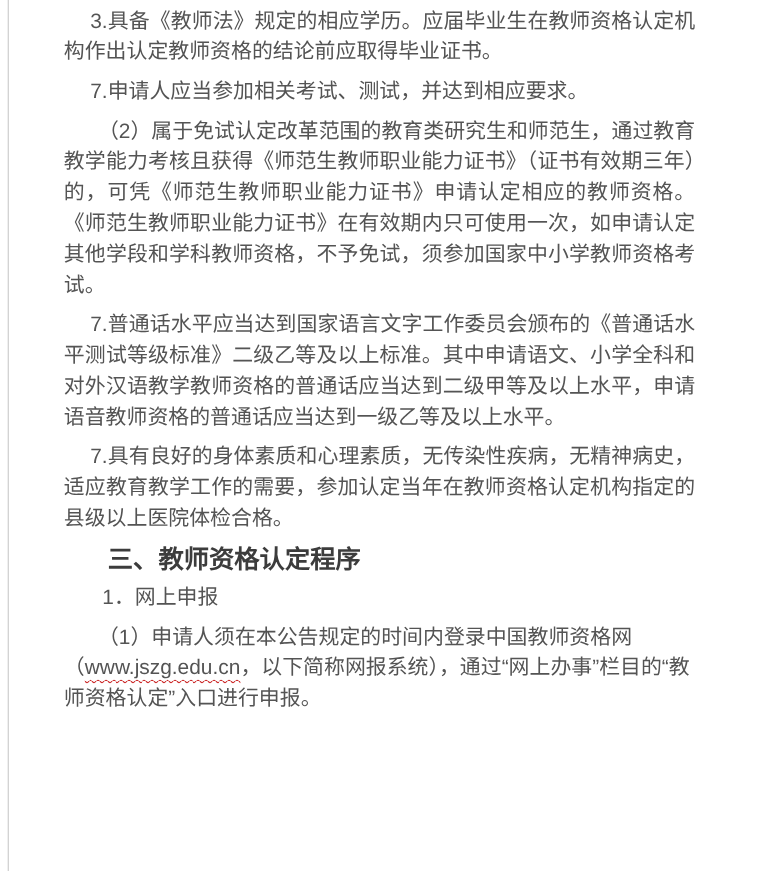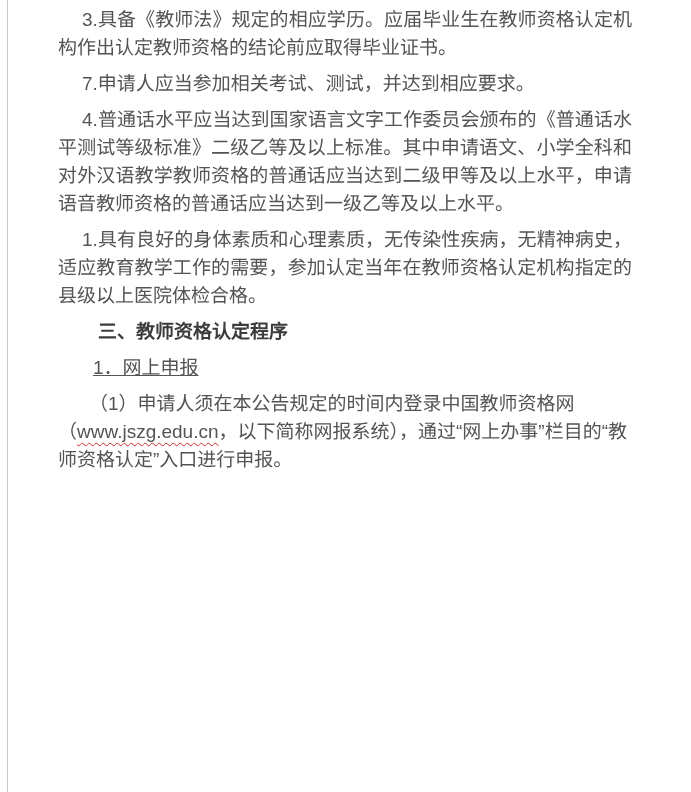--- a/index.html
+++ b/index.html
@@ -44,24 +44,24 @@
     color: var(--text);
     font-size: 19px;
     line-height: 28px;
     text-align: justify;
   }
   .para {
     margin: 0 0 8px 0;
   }
   .indent-num   { text-indent: 24px; }
   .indent-paren { text-indent: 31px; }
-  .indent-sub   { text-indent: 35px; text-decoration: underline; }
+  .indent-sub   { text-indent: 35px; }
   .heading {
     margin: 0 0 8px 0;
-    font-size: 19px;
+    font-size: 23px;
     line-height: 28px;
     font-weight: bold;
     color: var(--heading);
     text-indent: 40px;
   }
   .last-para {
     text-align: left;
   }
   .spell {
     text-decoration-line: underline;
@@ -72,19 +72,20 @@
   }
 </style>
 </head>
 <body>
 
 <div class="page">
   <div class="edge-line"></div>
   <div class="content">
     <p class="para indent-num">3.具备《教师法》规定的相应学历。应届毕业生在教师资格认定机构作出认定教师资格的结论前应取得毕业证书。</p>
     <p class="para indent-num">7.申请人应当参加相关考试、测试，并达到相应要求。</p>
-    <p class="para indent-num">4.普通话水平应当达到国家语言文字工作委员会颁布的《普通话水平测试等级标准》二级乙等及以上标准。其中申请语文、小学全科和对外汉语教学教师资格的普通话应当达到二级甲等及以上水平，申请语音教师资格的普通话应当达到一级乙等及以上水平。</p>
-    <p class="para indent-num">1.具有良好的身体素质和心理素质，无传染性疾病，无精神病史，适应教育教学工作的需要，参加认定当年在教师资格认定机构指定的县级以上医院体检合格。</p>
+    <p class="para indent-paren">（2）属于免试认定改革范围的教育类研究生和师范生，通过教育教学能力考核且获得《师范生教师职业能力证书》（证书有效期三年）的，可凭《师范生教师职业能力证书》申请认定相应的教师资格。《师范生教师职业能力证书》在有效期内只可使用一次，如申请认定其他学段和学科教师资格，不予免试，须参加国家中小学教师资格考试。</p>
+    <p class="para indent-num">7.普通话水平应当达到国家语言文字工作委员会颁布的《普通话水平测试等级标准》二级乙等及以上标准。其中申请语文、小学全科和对外汉语教学教师资格的普通话应当达到二级甲等及以上水平，申请语音教师资格的普通话应当达到一级乙等及以上水平。</p>
+    <p class="para indent-num">7.具有良好的身体素质和心理素质，无传染性疾病，无精神病史，适应教育教学工作的需要，参加认定当年在教师资格认定机构指定的县级以上医院体检合格。</p>
     <h3 class="heading">三、教师资格认定程序</h3>
     <p class="para indent-sub">1．网上申报</p>
     <p class="para indent-paren last-para"><span>（1）申请人须在本公告规定的时间内登录中国教师资格网（</span><span class="spell">www.jszg.edu.cn</span><span>，以下简称网报系统），通过“网上办事”栏目的“教师资格认定”入口进行申报。</span></p>
   </div>
 </div>
 
 </body></html>

